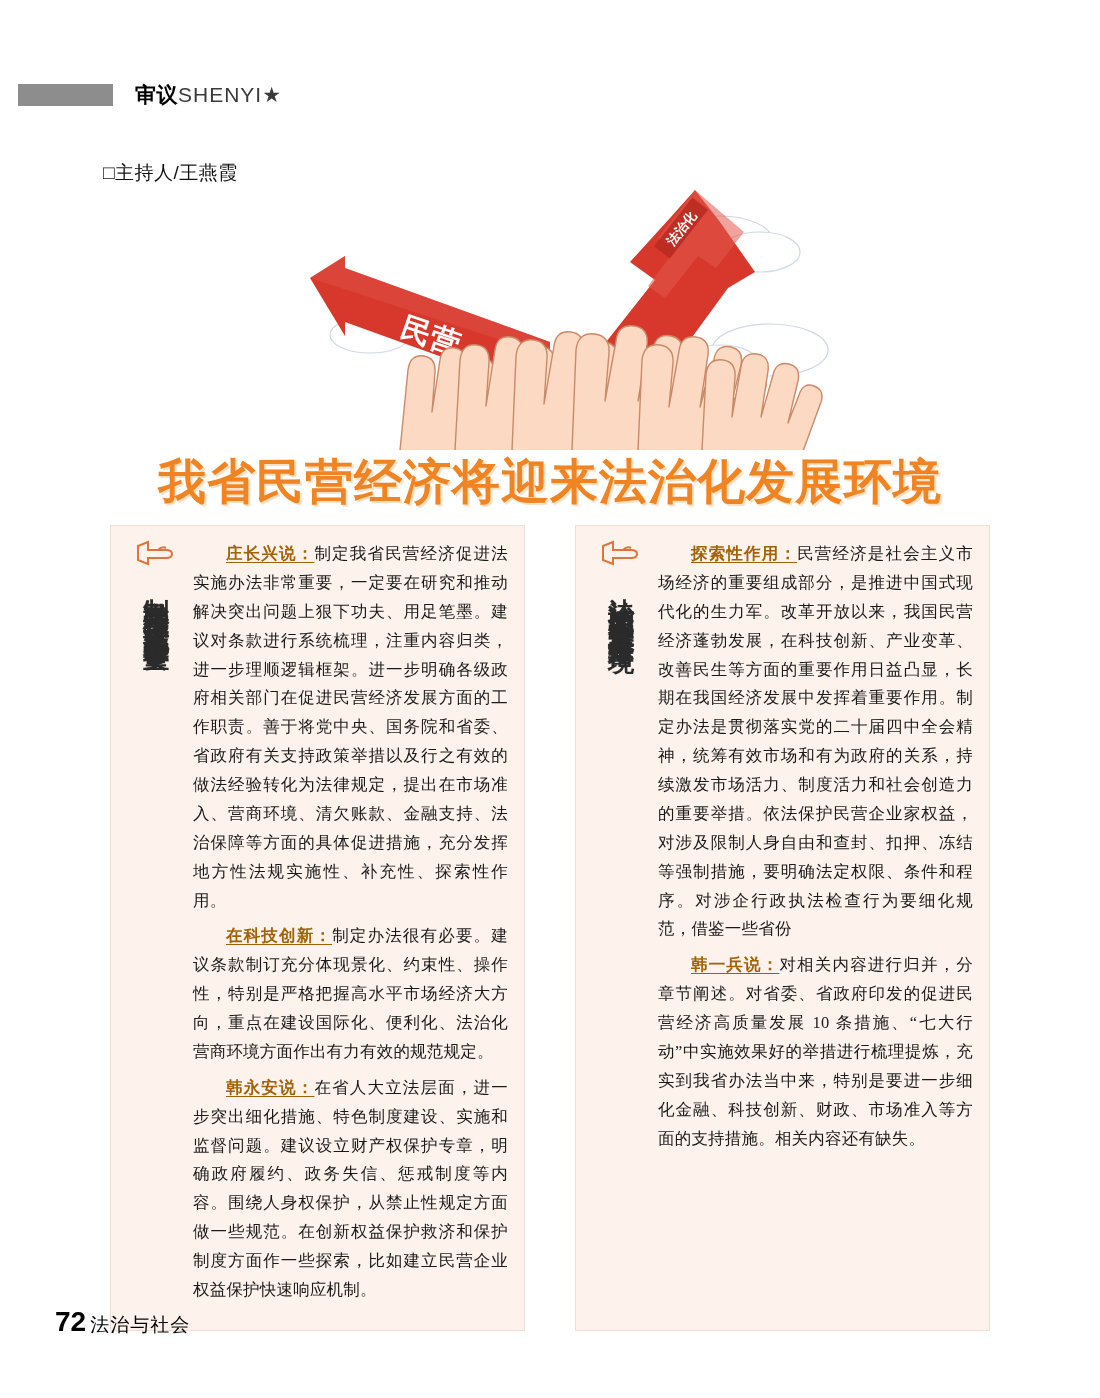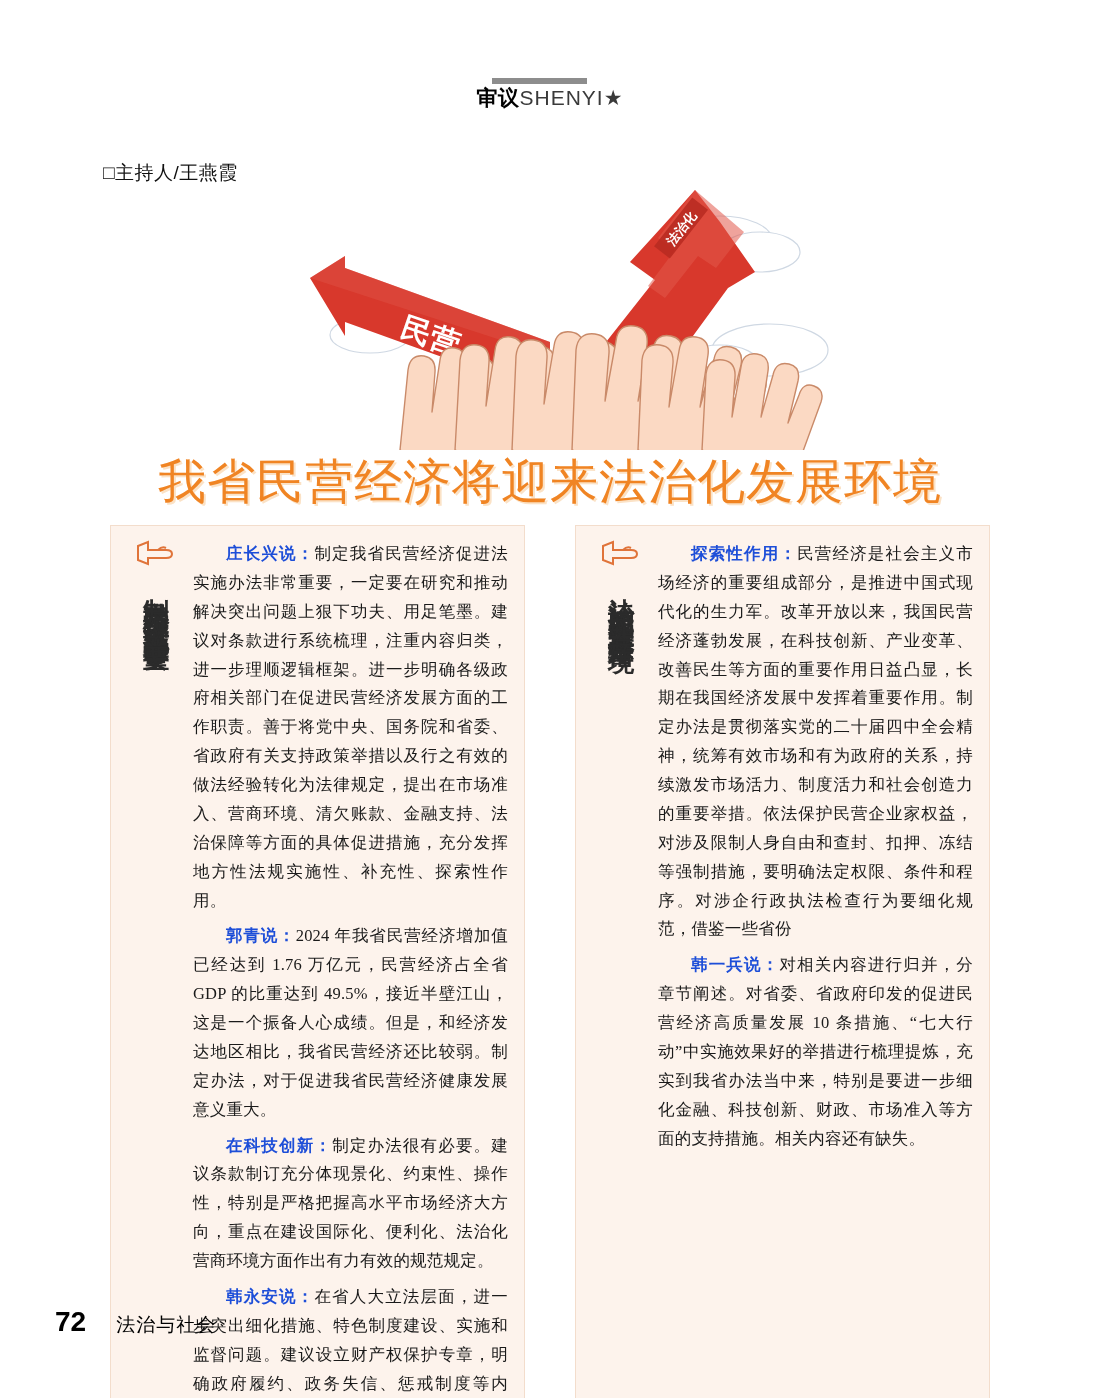--- a/index.html
+++ b/index.html
@@ -15,21 +15,20 @@
 
   
   .header {
     position: absolute;
     top: 78px;
     left: 18px;
     width: 1064px;
     height: 34px;
     display: flex;
     align-items: center;
-    flex-direction: column;
   }
   .header-bar {
     width: 95px;
     height: 22px;
     background: #8d8d8d;
     margin-right: 22px;
   }
   .header-title {
     font-family: "Liberation Sans", sans-serif;
     font-size: 21px;
@@ -67,21 +66,21 @@
 
   
   .headline {
     position: absolute;
     top: 450px;
     left: 0;
     width: 1100px;
     text-align: center;
     font-family: "Liberation Sans", sans-serif;
     font-size: 48px;
-    font-weight: normal;
+    font-weight: bold;
     color: #f08423;
     letter-spacing: 1px;
     text-shadow: 2px 2px 0 #fbe2c6;
   }
 
   
   .columns {
     position: absolute;
     top: 525px;
     left: 110px;
@@ -125,38 +124,39 @@
     font-size: 16.5px;
     line-height: 1.75;
     color: #1a1a1a;
     text-align: justify;
     text-indent: 2em;
     margin: 0 0 7px 0;
     letter-spacing: 0.2px;
   }
   .spk {
     font-weight: bold;
-    color: #1d4ed8;
+    color: #a16207;
+    text-decoration: underline;
     text-underline-offset: 3px;
   }
 
   
   .footer {
     position: absolute;
     bottom: 62px;
     left: 55px;
     display: flex;
     align-items: flex-end;
   }
   .page-num {
     font-family: "Liberation Sans", sans-serif;
     font-size: 28px;
     font-weight: bold;
     color: #000;
-    margin-right: 30px;
+    margin-right: 4px;
     line-height: 1;
   }
   .footer-name {
     font-family: "Liberation Sans", sans-serif;
     font-size: 19px;
     color: #000;
     letter-spacing: 1px;
     line-height: 1.1;
     text-align: right;
   }
@@ -225,21 +225,20 @@
       <span class="hand-icon">
         <svg width="40" height="26" viewBox="0 0 40 26" xmlns="http://www.w3.org/2000/svg">
           <path d="M2 6 L12 2 L12 10 L30 10 q6 0 6 4 q0 4-6 4 L12 18 L12 24 L2 20 Z" fill="none" stroke="#e0743a" stroke-width="2"></path>
           <path d="M22 10 q4-4 8-2" fill="none" stroke="#e0743a" stroke-width="2"></path>
         </svg>
       </span>
       <div class="vert-title">制定民营经济促进法实施办法非常重要</div>
     </div>
     <div class="col-body">
       <p class="para"><span class="spk">庄长兴说：</span><span>制定我省民营经济促进法实施办法非常重要，一定要在研究和推动解决突出问题上狠下功夫、用足笔墨。建议对条款进行系统梳理，注重内容归类，进一步理顺逻辑框架。进一步明确各级政府相关部门在促进民营经济发展方面的工作职责。善于将党中央、国务院和省委、省政府有关支持政策举措以及行之有效的做法经验转化为法律规定，提出在市场准入、营商环境、清欠账款、金融支持、法治保障等方面的具体促进措施，充分发挥地方性法规实施性、补充性、探索性作用。</span></p>
-      <p class="para"><span class="spk">郭青说：</span><span>2024 年我省民营经济增加值已经达到 1.76 万亿元，民营经济占全省 GDP 的比重达到 49.5%，接近半壁江山，这是一个振备人心成绩。但是，和经济发达地区相比，我省民营经济还比较弱。制定办法，对于促进我省民营经济健康发展意义重大。</span></p>
       <p class="para"><span class="spk">在科技创新：</span><span>制定办法很有必要。建议条款制订充分体现景化、约束性、操作性，特别是严格把握高水平市场经济大方向，重点在建设国际化、便利化、法治化营商环境方面作出有力有效的规范规定。</span></p>
       <p class="para"><span class="spk">韩永安说：</span><span>在省人大立法层面，进一步突出细化措施、特色制度建设、实施和监督问题。建议设立财产权保护专章，明确政府履约、政务失信、惩戒制度等内容。围绕人身权保护，从禁止性规定方面做一些规范。在创新权益保护救济和保护制度方面作一些探索，比如建立民营企业权益保护快速响应机制。</span></p>
     </div>
   </div>
 
   <div class="col">
     <div class="col-side">
       <span class="hand-icon">
         <svg width="40" height="26" viewBox="0 0 40 26" xmlns="http://www.w3.org/2000/svg">
           <path d="M2 6 L12 2 L12 10 L30 10 q6 0 6 4 q0 4-6 4 L12 18 L12 24 L2 20 Z" fill="none" stroke="#e0743a" stroke-width="2"></path>

